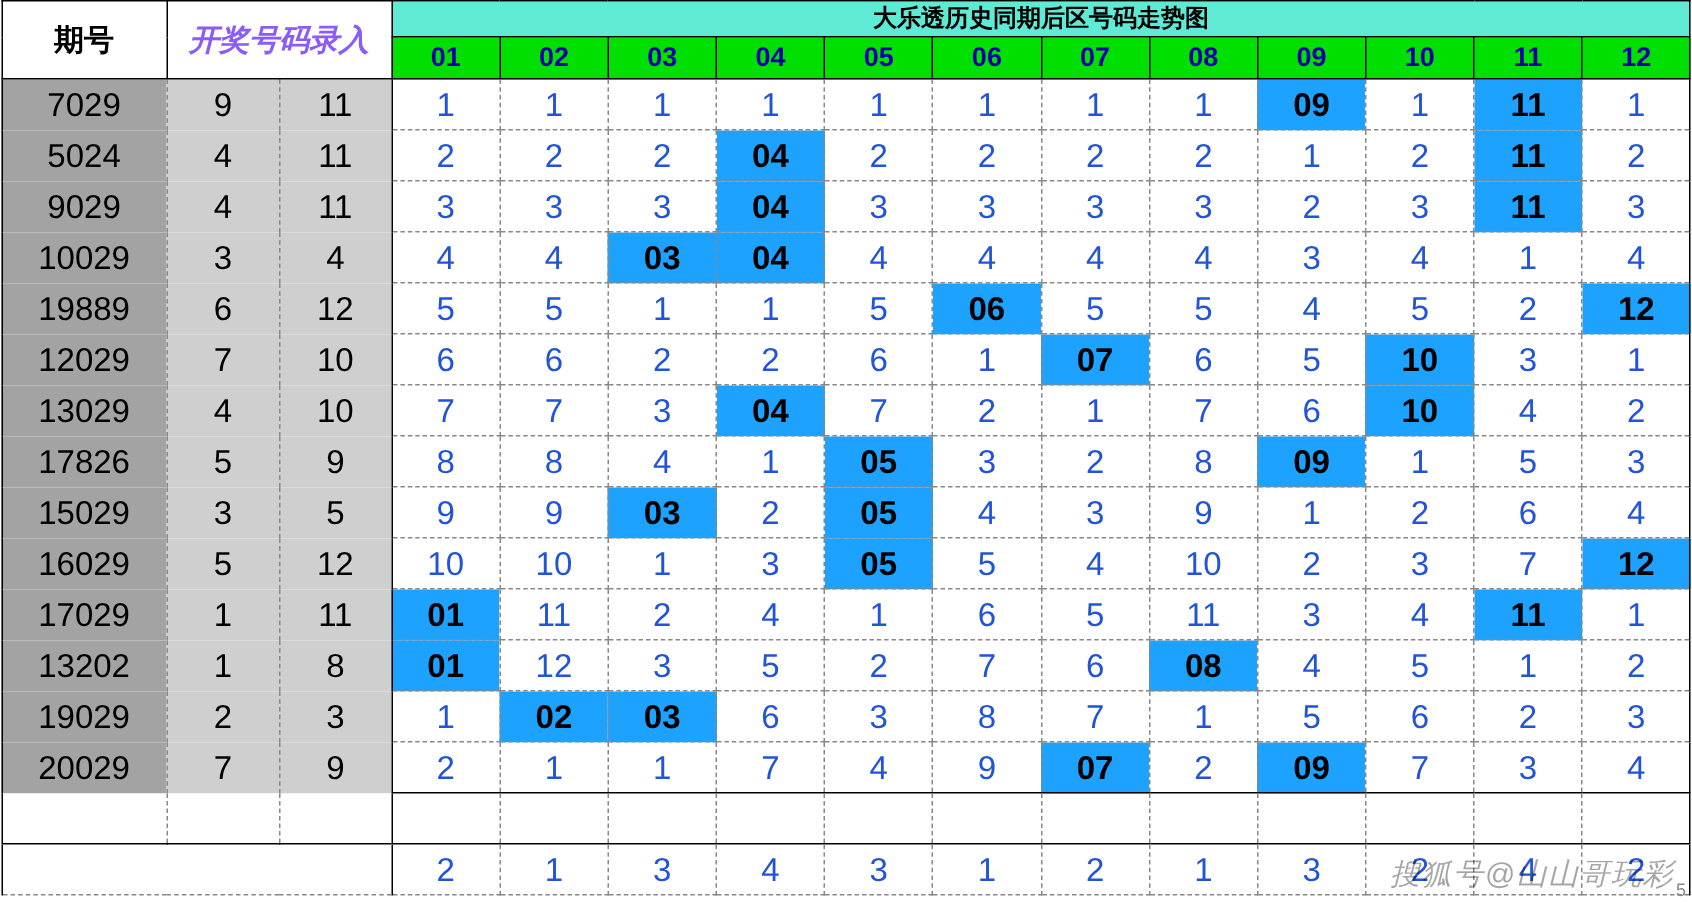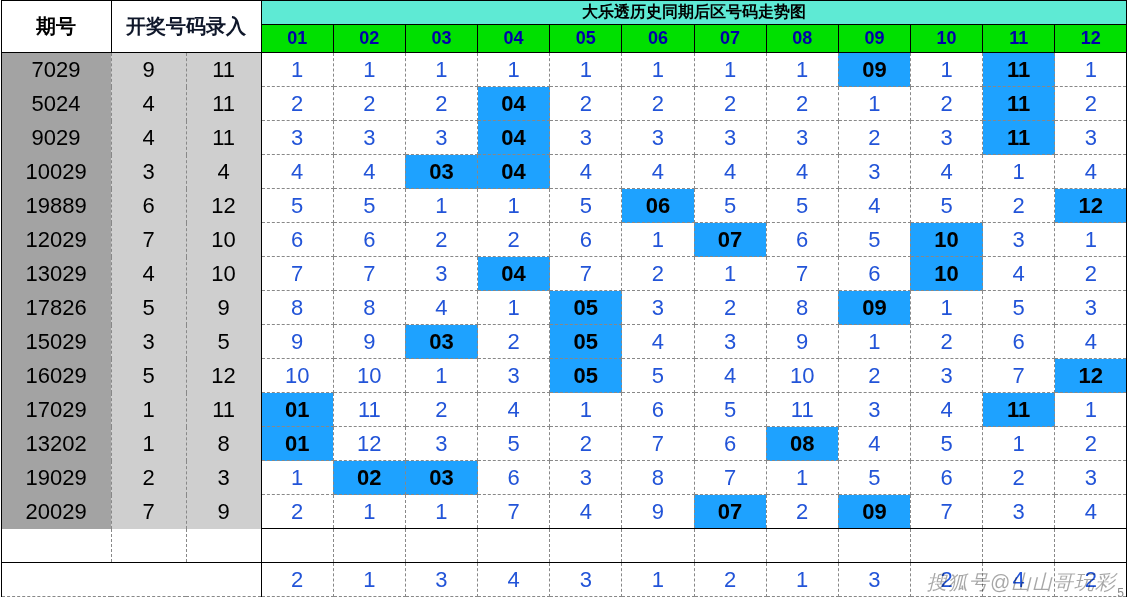--- a/index.html
+++ b/index.html
@@ -3,21 +3,21 @@
 <meta charset="utf-8">
 <style>
   html,body{margin:0;padding:0;background:#fff;font-family:"Microsoft YaHei",Arial,sans-serif;}
   .wrap{width:1128px;height:602px;position:relative;background:#fff;}
   table{border-collapse:collapse;table-layout:fixed;width:1126px;margin:0 auto;}
   td,th{padding:0;text-align:center;vertical-align:middle;box-sizing:border-box;}
   
   .hdr-period, .hdr-input{
     border:1px solid #000;background:#fff;font-weight:bold;font-size:20px;height:52px;
   }
-  .hdr-input{color:#0f172a;}
+  .hdr-input{color:#8b5cf6;font-style:italic;}
   .hdr-banner{
     border:1px solid #000;background:#5eead4;color:#000;font-weight:bold;font-size:16px;height:24px;
   }
   .hdr-num{
     border:1px solid #000;background:#00e000;color:#0000aa;font-weight:bold;font-size:18px;height:28px;
   }
   
   .row td{height:34px;font-size:22px;color:#2254d8;}
   .row .c-per{background:#a3a3a3;color:#000;border-left:1px solid #000;border-right:1px dashed #888;border-bottom:none;border-top:none;}
   .row .c-in1{background:#cfcfcf;color:#000;border-right:1px dashed #888;border-left:none;border-bottom:none;border-top:none;}

